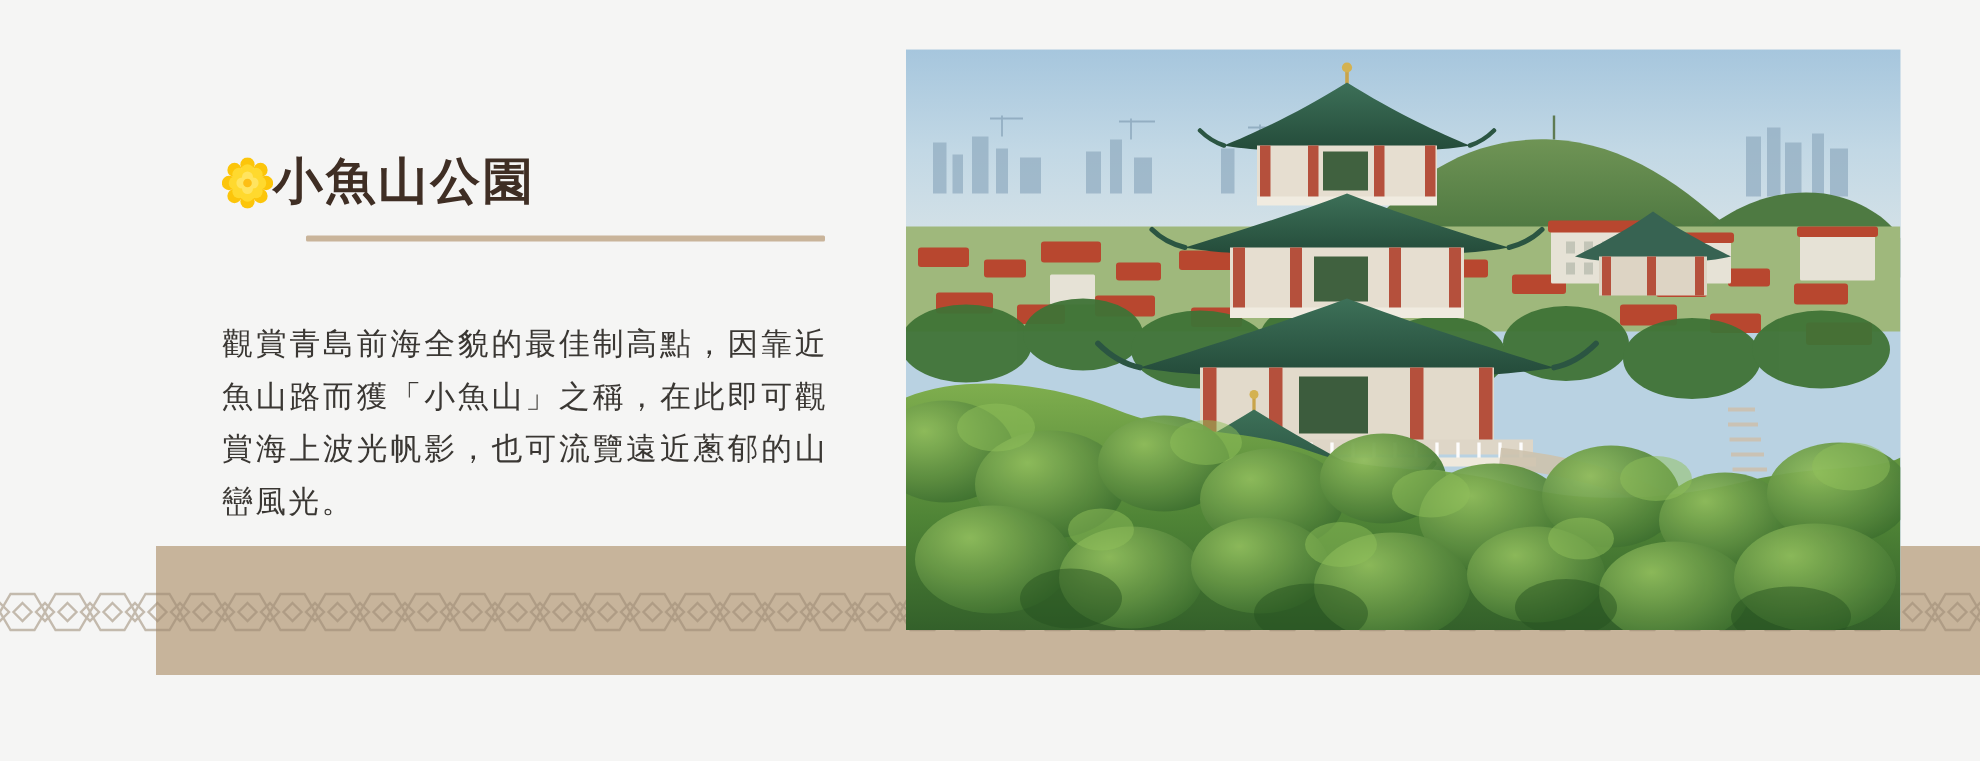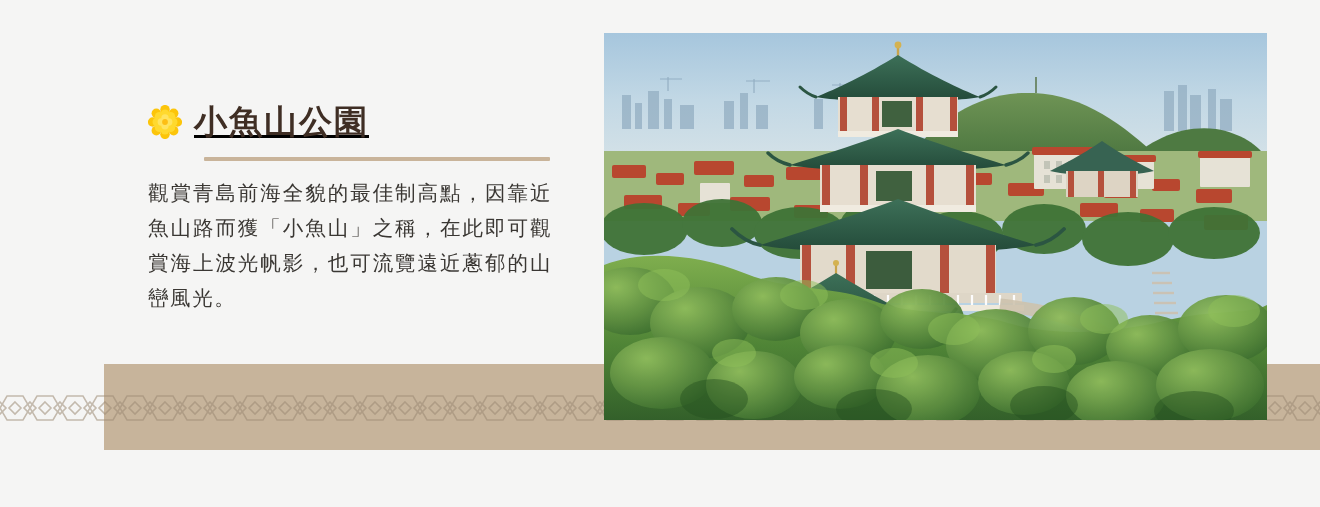--- a/index.html
+++ b/index.html
@@ -51,23 +51,21 @@
     position: absolute;
     left: 148px;
     top: 96px;
     width: 408px;
     z-index: 4;
   }
 
   .title-row {
     display: flex;
     align-items: center;
-    gap: 12px;
     height: 52px;
-    text-decoration: underline;
   }
 
   .flower-icon {
     width: 34px;
     height: 34px;
     flex: 0 0 34px;
     display: block;
   }
 
   .title-text {
@@ -83,21 +81,21 @@
   .title-rule {
     margin-top: 9px;
     margin-left: 56px;
     width: 346px;
     height: 4px;
     background: #c9b49a;
     border-radius: 1px;
   }
 
   .body-text {
-    margin-top: 15px;
+    margin-top: 52px;
     width: 404px;
     font-family: "Liberation Serif", "DejaVu Serif", serif;
     font-size: 20.5px;
     line-height: 35px;
     letter-spacing: 1.6px;
     color: #3a3733;
     text-align: justify;
     text-justify: inter-character;
   }
 

